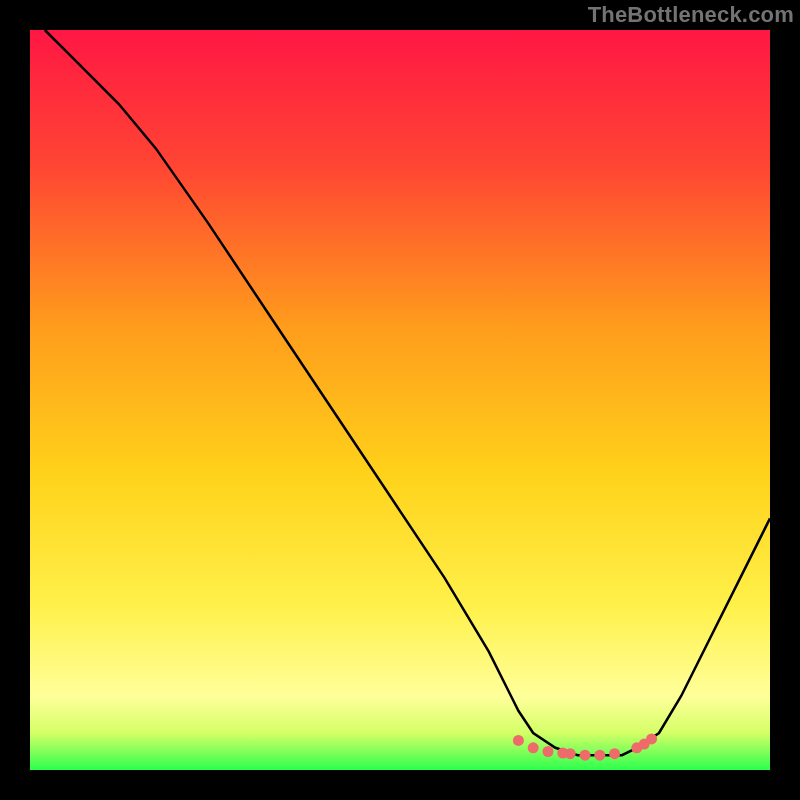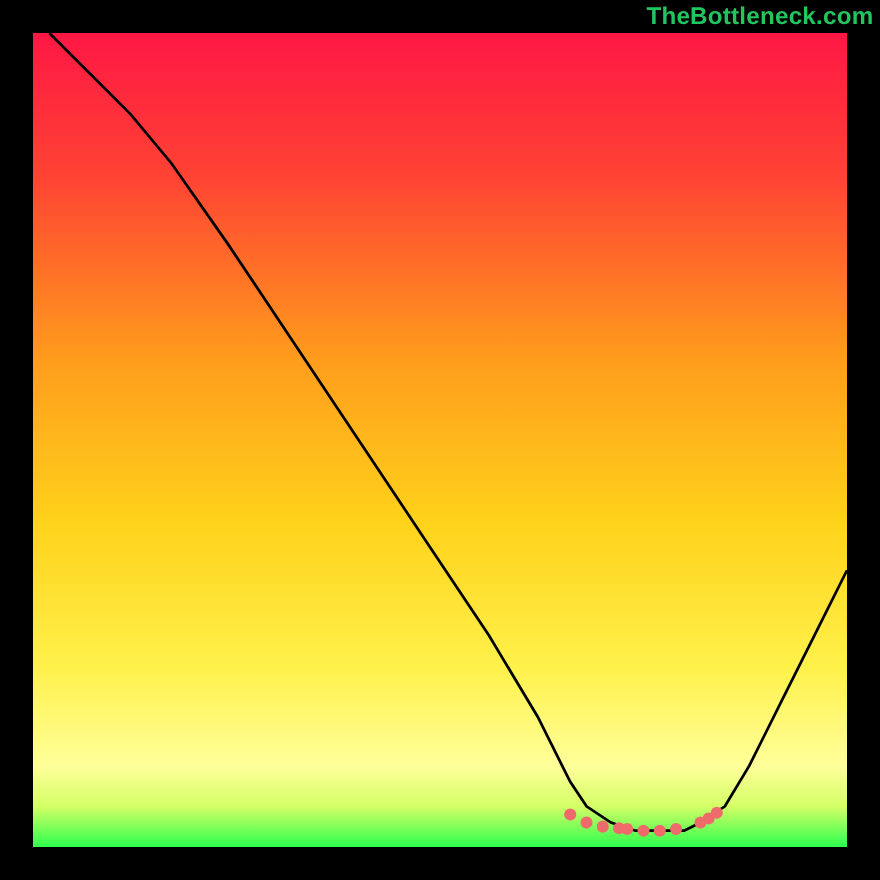--- a/index.html
+++ b/index.html
@@ -16,21 +16,21 @@
     height: 800px;
     background: #000;
   }
   .watermark {
     position: absolute;
     top: 2px;
     right: 6px;
     font-family: Arial, Helvetica, sans-serif;
     font-size: 22px;
     font-weight: bold;
-    color: #22c55e;
+    color: #737373;
     letter-spacing: 0.2px;
   }
   svg {
     position: absolute;
     left: 0;
     top: 0;
   }
 </style>
 </head>
 <body>

